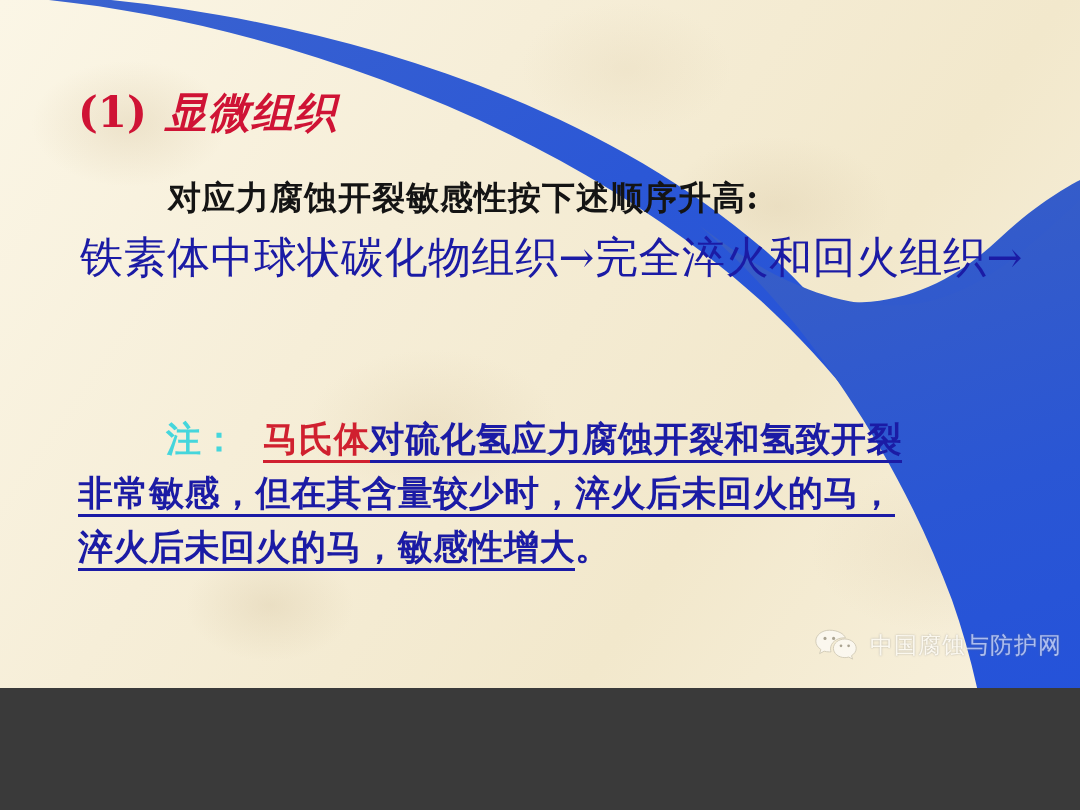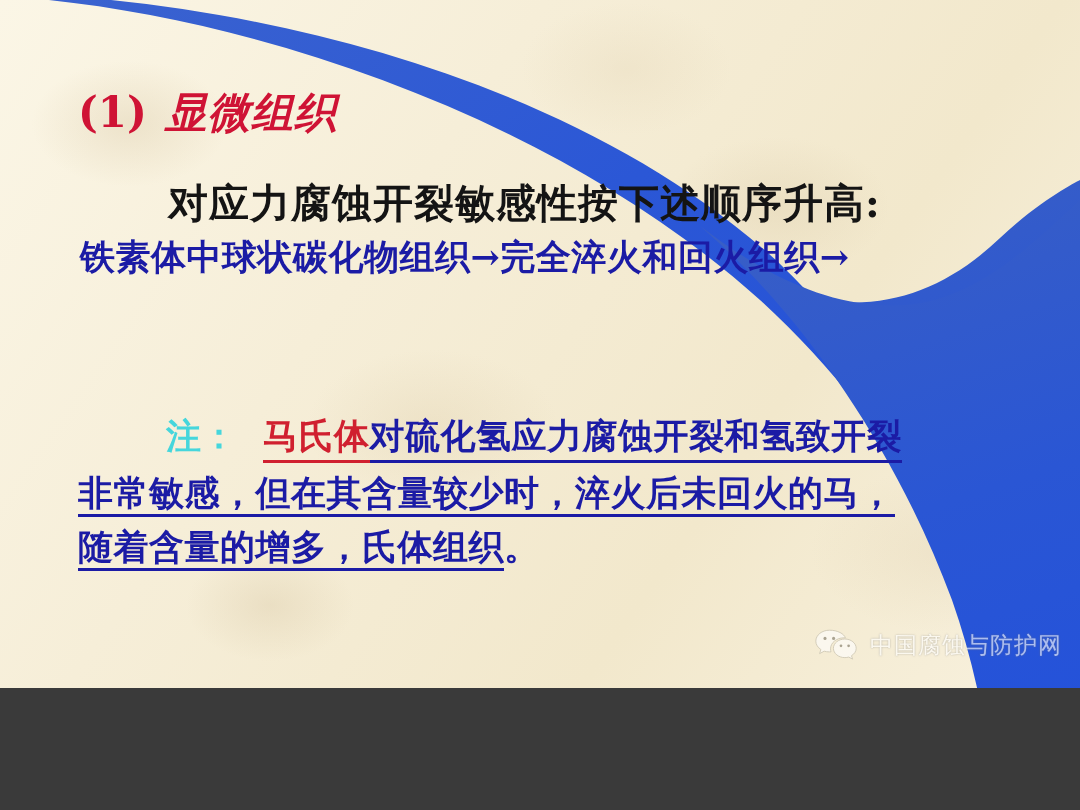--- a/index.html
+++ b/index.html
@@ -62,55 +62,55 @@
   .slide-title .tt {
     margin-left: 18px;
     font-style: italic;
   }
 
   .lead-line {
     position: absolute;
     left: 168px;
     top: 176px;
     font-family: "DejaVu Serif", serif;
-    font-size: 40px;
+    font-size: 33px;
     font-weight: bold;
     color: #141414;
     white-space: nowrap;
     letter-spacing: 1px;
   }
 
   .seq-block {
     position: absolute;
     left: 80px;
     top: 232px;
     width: 880px;
     font-family: "DejaVu Serif", serif;
-    font-size: 35px;
-    font-weight: bold;
+    font-size: 43px;
+    font-weight: normal;
     color: #1b1ba5;
     letter-spacing: 0.5px;
     line-height: 50px;
   }
   .seq-block .ln { white-space: nowrap; display: block; }
 
   .note-block {
     position: absolute;
     left: 78px;
     top: 412px;
     width: 900px;
     font-family: "DejaVu Serif", serif;
     font-size: 35px;
     font-weight: bold;
     letter-spacing: 0.5px;
     line-height: 54px;
     color: #1b1ba5;
   }
   .note-block .ln { display: block; white-space: nowrap; }
-  .note-block .ln1 { padding-left: 88px; font-family: Liberation Mono, monospace; }
+  .note-block .ln1 { padding-left: 88px; }
 
   .note-label {
     color: #45d6dc;
     margin-right: 26px;
   }
   .note-key {
     color: #d0202f;
     border-bottom: 3px solid #d0202f;
     padding-bottom: 1px;
   }
@@ -196,21 +196,21 @@
 
     <div class="lead-line">对应力腐蚀开裂敏感性按下述顺序升高:</div>
 
     <div class="seq-block">
       <span class="ln">铁素体中球状碳化物组织→完全淬火和回火组织→</span>
     </div>
 
     <div class="note-block">
       <span class="ln ln1"><span class="note-label">注：</span><span class="note-key">马氏体</span><span class="u">对硫化氢应力腐蚀开裂和氢致开裂</span></span>
       <span class="ln"><span class="u">非常敏感，但在其含量较少时，淬火后未回火的马，</span></span>
-      <span class="ln"><span class="u">随着含量的增多，氏体组织</span><span>。</span></span>
+      <span class="ln"><span class="u">淬火后未回火的马，敏感性增大</span><span>。</span></span>
     </div>
 
   </div>
 
   <div class="watermark">
     <svg class="wm-icon" width="44" height="34" viewBox="0 0 44 34" aria-hidden="true">
       <g fill="#ffffff" stroke="#b9b3a3" stroke-width="0.9">
         <path d="M15.5 2.2C7.9 2.2 1.8 7.1 1.8 13.1c0 3.4 2 6.4 5.1 8.4l-1.3 4.1 4.6-2.4c1.6.45 3.3.7 5.3.7.5 0 1-.03 1.5-.08-.3-.95-.47-1.95-.47-3 0-6.1 6-11 13.4-11 .5 0 1 .03 1.5.08C30.2 5.8 23.6 2.2 15.5 2.2z"></path>
         <path d="M42.2 20.3c0-5.1-5.1-9.3-11.4-9.3s-11.4 4.2-11.4 9.3c0 5.1 5.1 9.3 11.4 9.3 1.4 0 2.7-.2 3.9-.55l3.9 2.05-1.1-3.4c2.8-1.7 4.7-4.4 4.7-7.4z"></path>
       </g>

